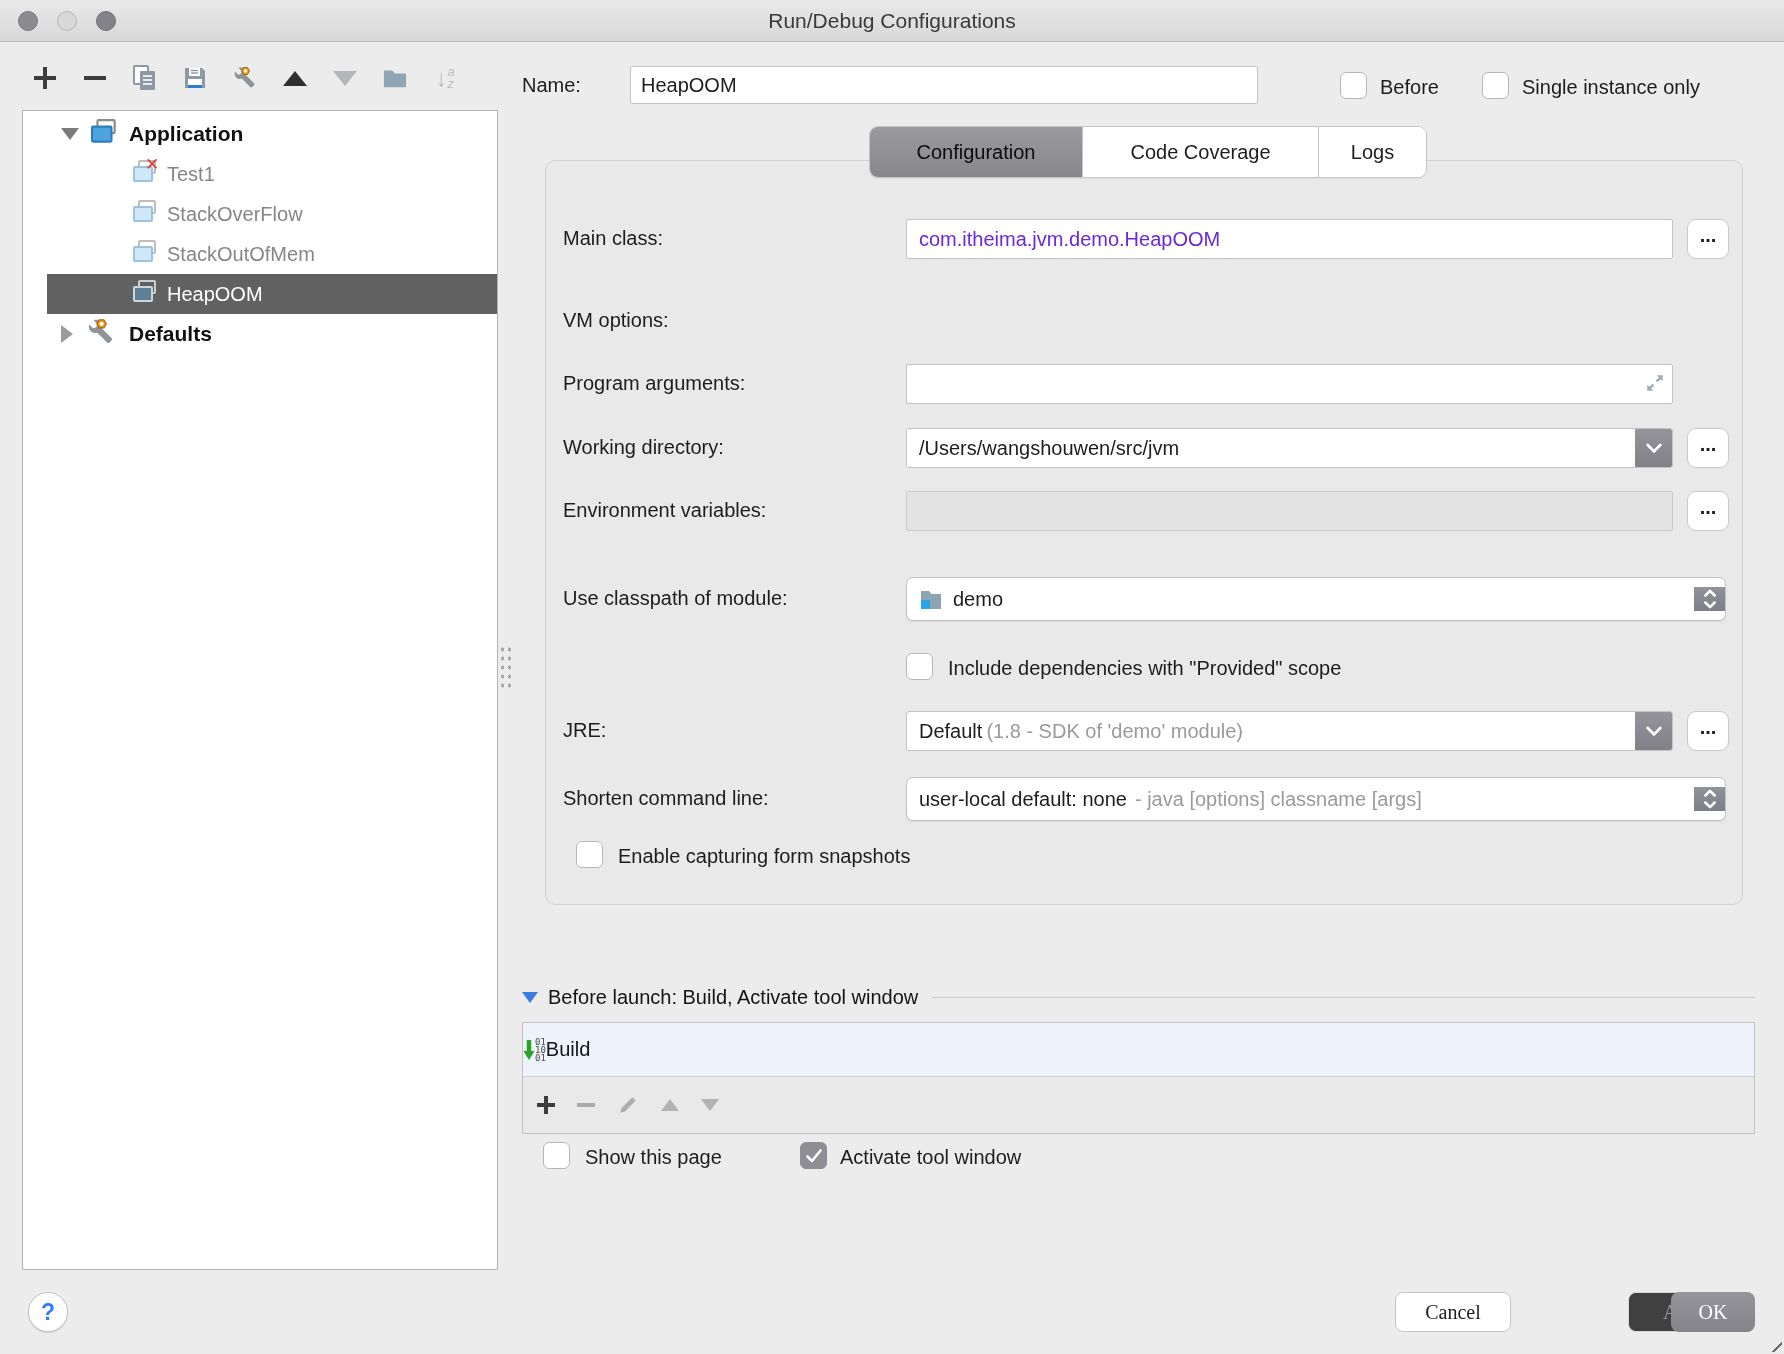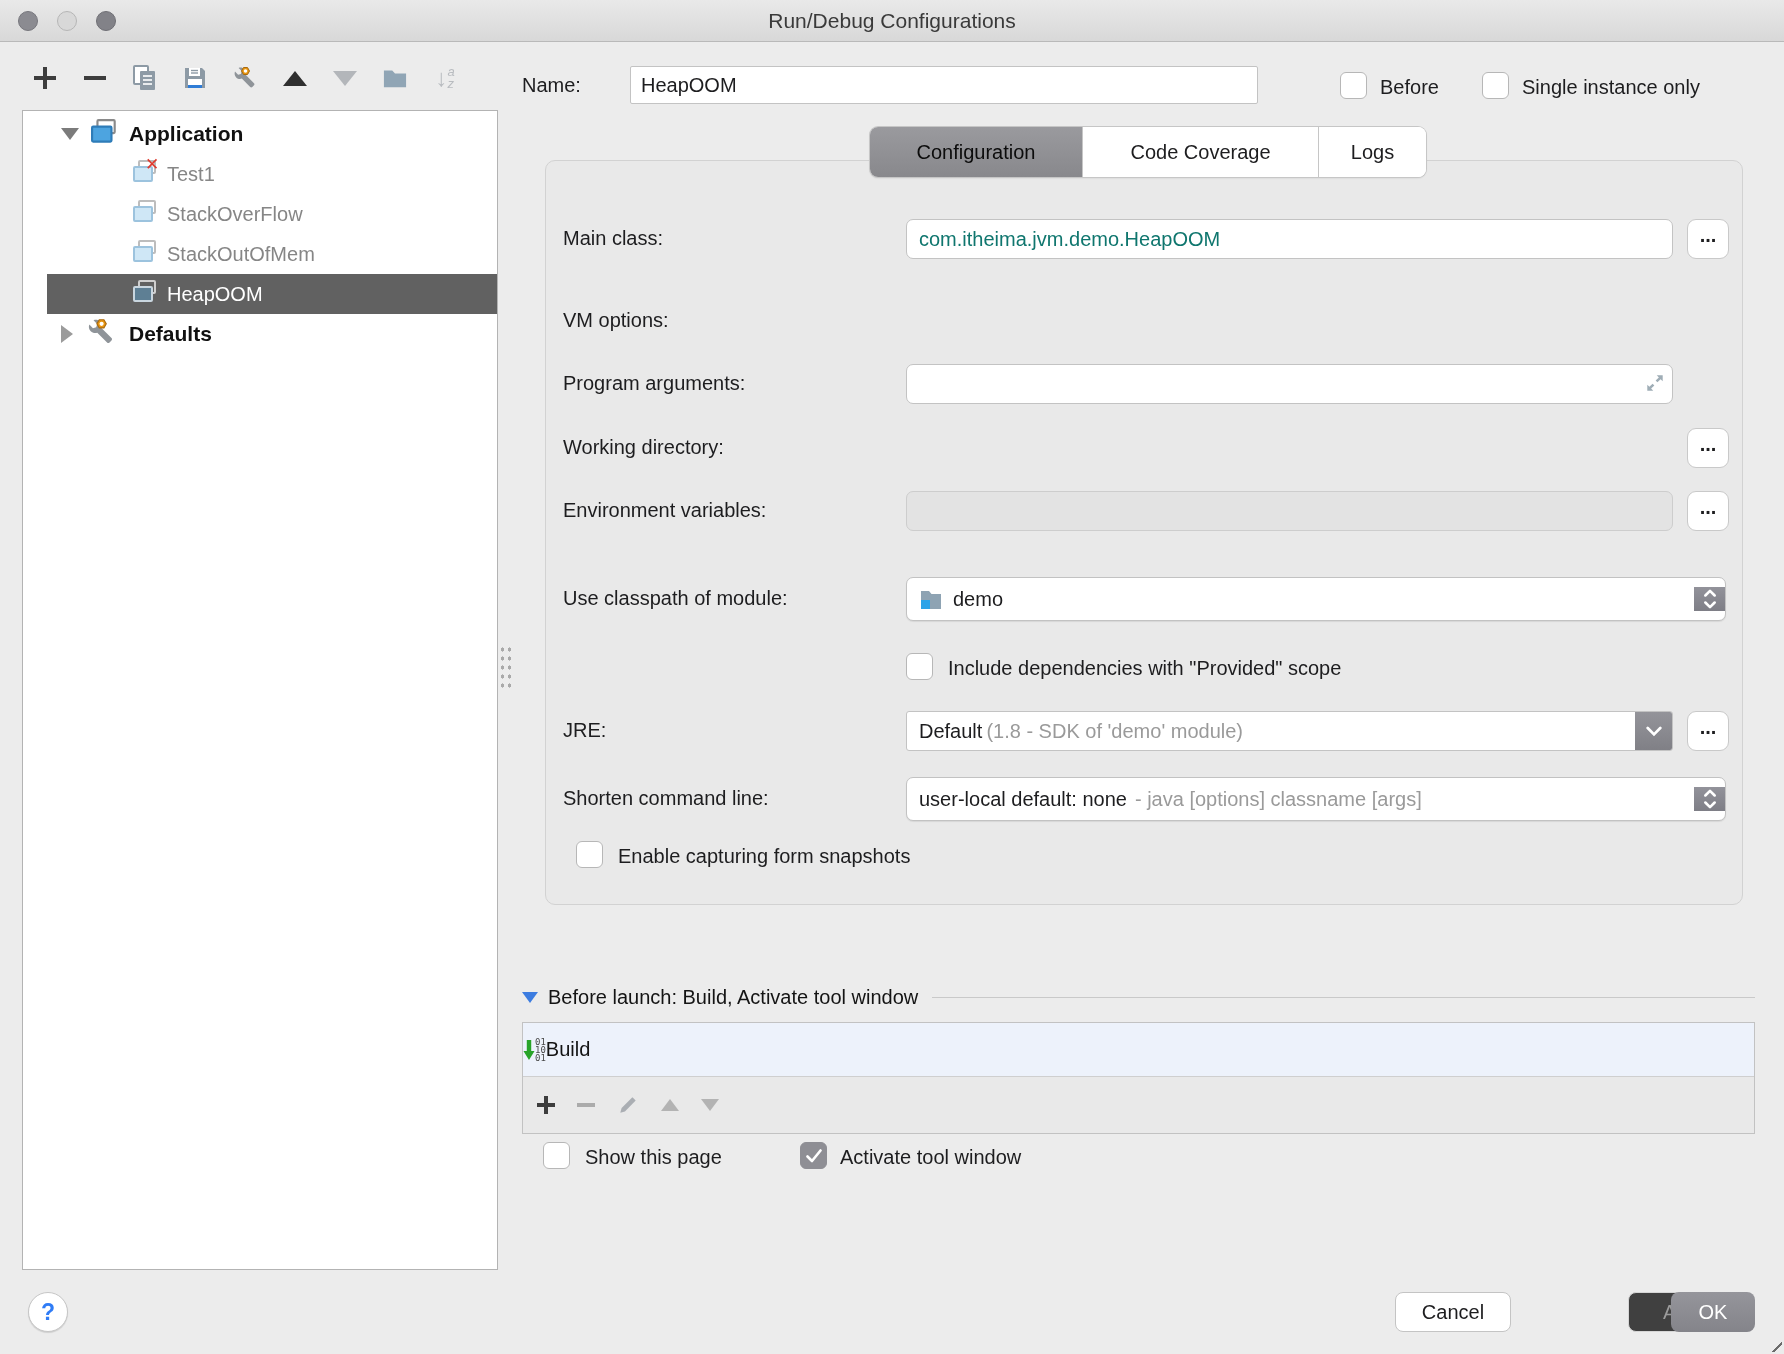--- a/index.html
+++ b/index.html
@@ -61,22 +61,22 @@
   .tabs { position:absolute; left:870px; top:127px; height:50px; display:flex; border-radius:8px;
     box-shadow:0 0 0 1px #c6c6c6, 0 1px 2px rgba(0,0,0,.15); overflow:hidden; z-index:5; background:#fff; }
   .tab { height:50px; display:flex; align-items:center; justify-content:center; font-size:20px; background:#fff; border-right:1px solid #c6c6c6; }
   .tab:last-child { border-right:none; }
   .tab.active { background:linear-gradient(#9a9a9e,#88888c); color:#0c0c0c; }
 
   
   .panel { position:absolute; left:545px; top:160px; width:1198px; height:745px; background:#e9e9e9;
     border:1px solid #d2d2d2; border-radius:10px; }
   .flabel { position:absolute; left:17px; font-size:20px; color:#1d1d1f; }
-  .ftext { position:absolute; height:40px; border:1px solid #c3c3c3; border-radius:7px; background:#fff;
-    font-size:20px; font-family:inherit; padding:0 12px; color:#0f766e; }
+  .ftext { position:absolute; height:40px; border:1px solid #c3c3c3; border-radius:2px; background:#fff;
+    font-size:20px; font-family:inherit; padding:0 12px; color:#6d28d9; }
   .ftext.mono { font-family:"DejaVu Sans Mono","Liberation Mono",monospace; font-size:19px; }
   .ftext:disabled { background:#e3e3e3; border-color:#cdcdcd; }
   .fieldwrap { position:absolute; height:40px; }
   .fieldwrap .ftext { position:absolute; left:0; top:0; width:100%; }
   .expand { position:absolute; right:7px; top:8px; }
   .combo { position:absolute; height:40px; display:flex; border:1px solid #c3c3c3; border-radius:3px; background:#fff; overflow:hidden; }
   .combo .ctext { flex:1; display:flex; align-items:center; padding:0 12px; font-size:20px; white-space:nowrap; overflow:hidden; }
   .combo .dd { width:37px; background:linear-gradient(#94949a,#808086); display:flex; align-items:center; justify-content:center; }
   .browse { position:absolute; width:42px; height:40px; background:#fff; border:1px solid #c9c9c9; border-radius:9px;
     font-size:20px; font-weight:bold; color:#1d1d1f; display:flex; align-items:center; justify-content:center; padding-bottom:8px; }
@@ -107,21 +107,21 @@
 
   .show-cb { position:absolute; left:543px; top:1142px; }
   .show-l  { position:absolute; left:585px; top:1146px; }
   .act-cb  { position:absolute; left:800px; top:1142px; }
   .act-l   { position:absolute; left:840px; top:1146px; }
 
   
   .help { position:absolute; left:28px; top:1292px; width:40px; height:40px; border-radius:50%; background:#fff;
     border:1px solid #c6c6c6; box-shadow:0 1px 1px rgba(0,0,0,.12); color:#2f7cf6; font-size:23px; font-weight:bold;
     display:flex; align-items:center; justify-content:center; }
-  .btn { position:absolute; top:1292px; height:40px; border-radius:8px; font-size:20px; display:flex; align-items:center; justify-content:center; font-family:Liberation Sans, sans-serif; }
+  .btn { position:absolute; top:1292px; height:40px; border-radius:8px; font-size:20px; display:flex; align-items:center; justify-content:center; font-family:Liberation Serif, serif; }
   .btn.cancel { left:1395px; width:116px; background:#fff; border:1px solid #c4c4c4; color:#1d1d1f; }
   .btn.apply  { left:1628px; width:120px; background:#404040; border:1px solid #d6d6d6; color:#9b9b9b; }
   .btn.ok     { left:1671px; width:84px;  background:linear-gradient(#95959b,#84848a); border:none; color:#fff; }
   .resize-handle { position:absolute; right:2px; bottom:2px; width:14px; height:14px;
     background:linear-gradient(135deg, transparent 62%, #6b6b6b 62%, #6b6b6b 72%, transparent 72%); }
 </style>
 </head>
 <body>
 
 
@@ -287,20 +287,28 @@
   <div class="fieldwrap" style="left:360px; top:203px; width:767px">
     <input class="ftext" value="" style="">
     <span class="expand">
       <svg width="22" height="22" viewBox="0 0 20 20" fill="#9fadb6">
           <path d="M11.6 3h5.4v5.4l-1.9-1.9-2.9 2.9-1.6-1.6 2.9-2.9zM8.4 17H3v-5.4l1.9 1.9 2.9-2.9 1.6 1.6-2.9 2.9z"></path>
         </svg>
     </span>
   </div>
 
   <label class="flabel" style="top:275px">Working directory:</label>
+  <div class="combo" style="left:360px; top:267px; width:767px">
+    <span class="ctext">/Users/wangshouwen/src/jvm</span>
+    <span class="dd">
+      <svg width="16" height="11" viewBox="0 0 14 9" fill="none" stroke="#fff" stroke-width="2.4" stroke-linecap="round">
+          <path d="M1.5 1.5 7 7l5.5-5.5"></path>
+        </svg>
+    </span>
+  </div>
   <button class="browse" style="left:1141px; top:267px">...</button>
 
   <label class="flabel" style="top:338px">Environment variables:</label>
   <input class="ftext" style="left: 360px; top: 330px; width: 767px;" disabled="" value="">
   <button class="browse" style="left:1141px; top:330px">...</button>
 
   <label class="flabel" style="top:426px">Use classpath of module:</label>
   <div class="mselect" style="left:360px; top:416px; width:820px">
     <span class="stext">
       <svg width="24" height="22" viewBox="0 0 24 22">

